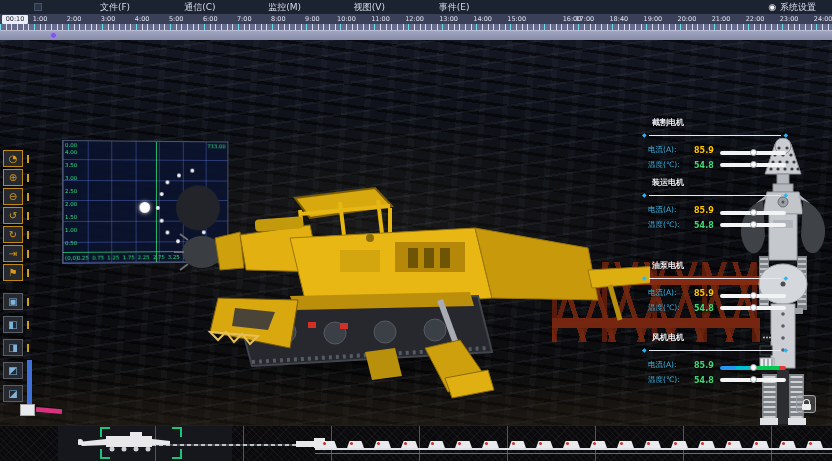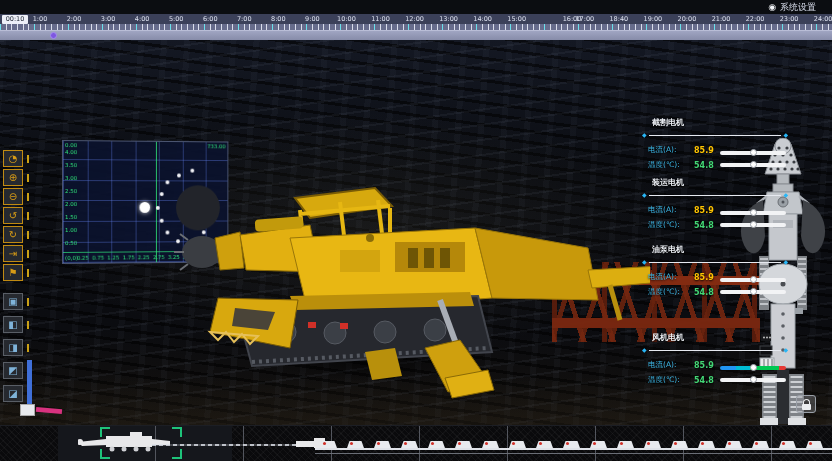--- a/index.html
+++ b/index.html
@@ -380,21 +380,21 @@
       </div>
       <div class="mp-row r2">
         <span class="mp-label">温度(℃):</span>
         <span class="mp-value green">54.8</span>
         <div class="mp-slider">
             <i class="thumb"></i>
           </div>
       </div>
     </div>
 
-    <div class="motor-panel" style="top:204px">
+    <div class="motor-panel" style="top:220px">
       <div class="mp-title">油泵电机</div>
       <div class="mp-sep">
           <i class="mp-sep-line"></i>
         </div>
       <div class="mp-row r1">
         <span class="mp-label">电流(A):</span>
         <span class="mp-value amber">85.9</span>
         <div class="mp-slider">
             <i class="thumb"></i>
           </div>
@@ -541,20 +541,34 @@
       <div class="bs-car" style="left: 725px;"></div>
 
       <div class="bs-car" style="left: 752px;"></div>
 
       <div class="bs-car" style="left: 779px;"></div>
 
       <div class="bs-car" style="left: 806px;"></div>
 
   </div>
 
+  <div class="menubar">
+    <i class="app-chip"></i>
+
+      <div class="menu-item" style="left: 80px;">文件(F)</div>
+
+      <div class="menu-item" style="left: 164.8px;">通信(C)</div>
+
+      <div class="menu-item" style="left: 249.6px;">监控(M)</div>
+
+      <div class="menu-item" style="left: 334.4px;">视图(V)</div>
+
+      <div class="menu-item" style="left: 419.2px;">事件(E)</div>
+
+  </div>
   <div class="settings">
     <span class="gear"></span>
     <span class="settings-label">系统设置</span>
   </div>
 
   <div class="tl-labels">
 
       <span class="hour-label" style="left: 26px;">1:00</span>
 
       <span class="hour-label" style="left: 60.05px;">2:00</span>

